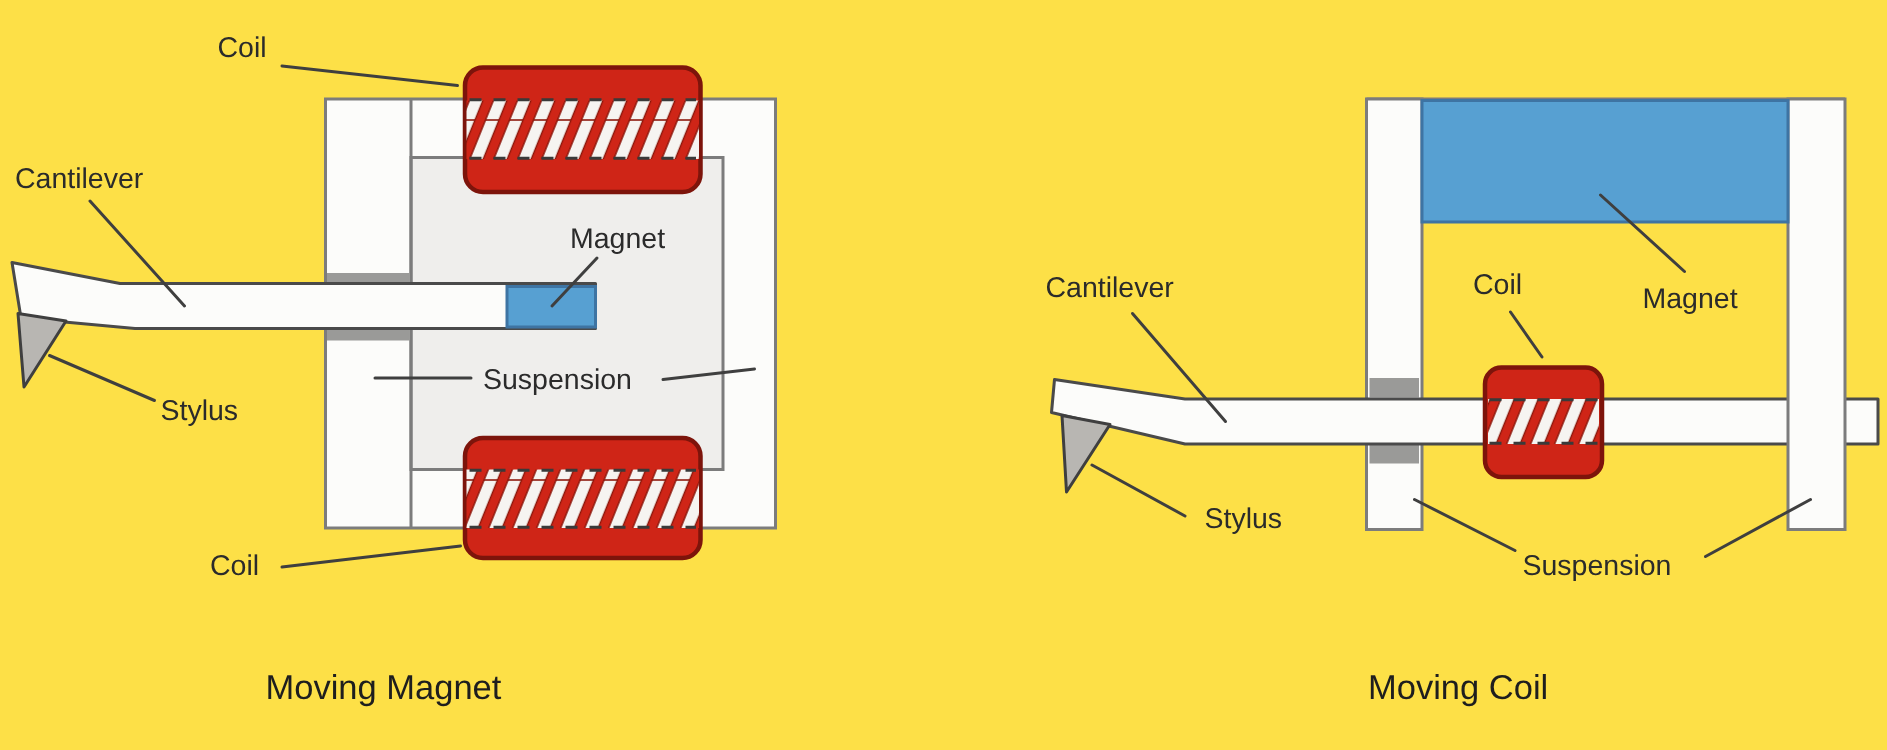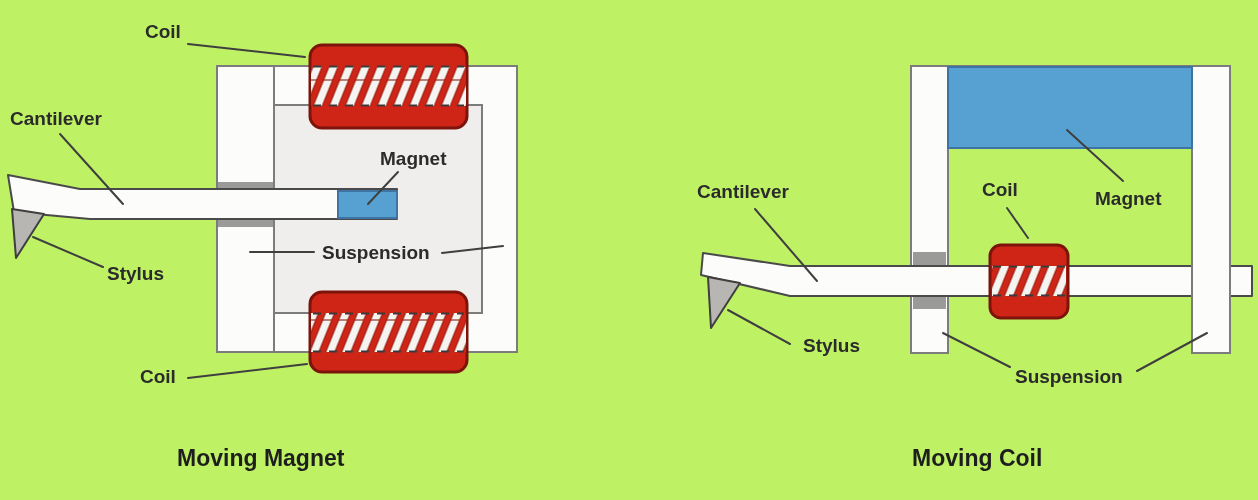--- a/index.html
+++ b/index.html
@@ -1,22 +1,21 @@
 <!DOCTYPE html>
 <html><head>
 <meta charset="utf-8">
 <style>
   html,body{margin:0;padding:0;background:#efeeec;}
   .stage{
     position:relative;
     width:1258px;height:500px;
-    background:#bef264;
+    background:#fde047;
     overflow:hidden;
     font-family:"Liberation Sans",sans-serif;
-    font-weight:bold;
   }
   svg{display:block;}
   text{
     font-family:"Liberation Sans",sans-serif;
     fill:#2b2b2b;
   }
   .lbl{font-size:19px;}
   .cap{font-size:23px;fill:#1e1e1e;}
 </style>
 </head>

